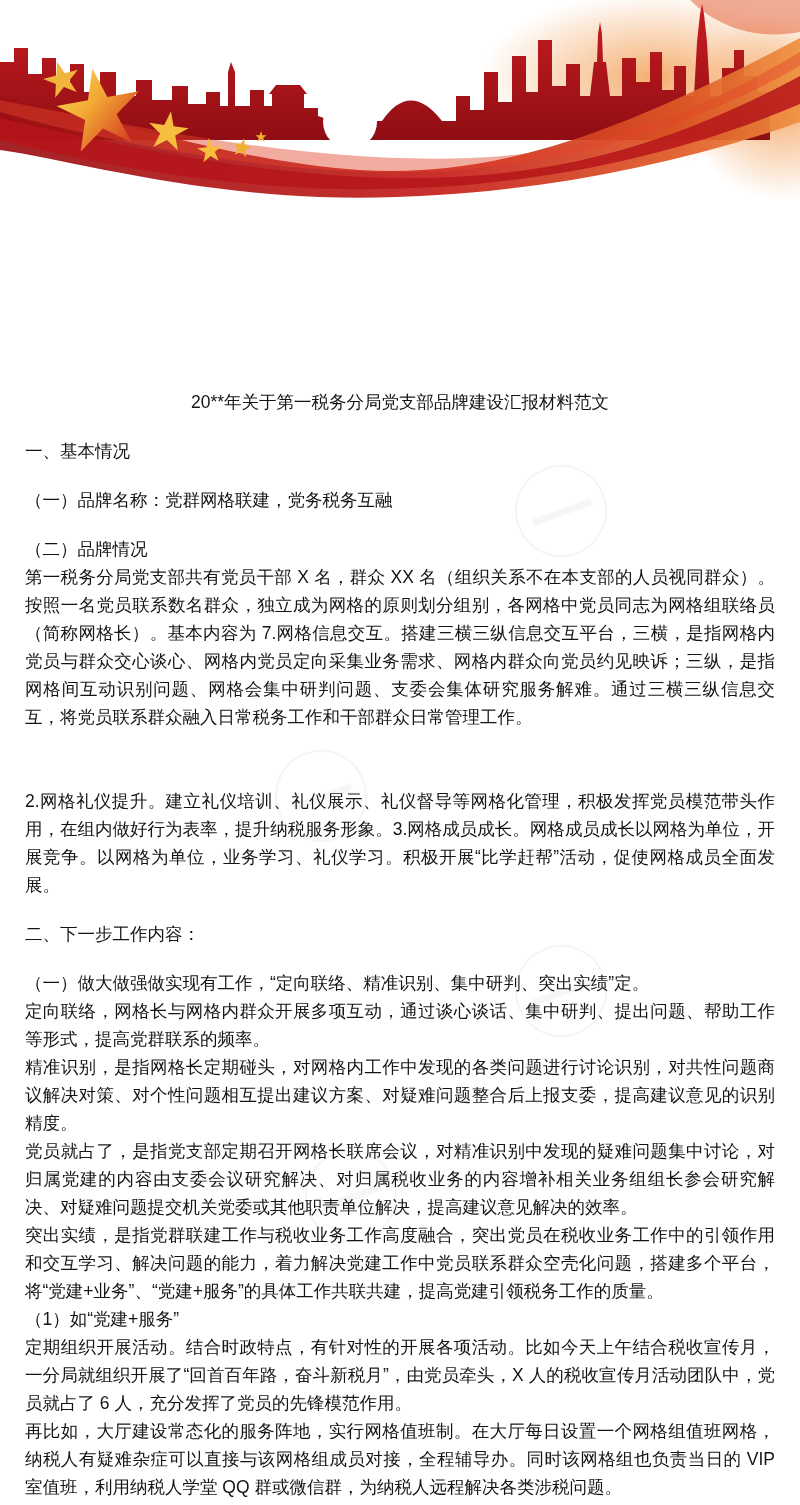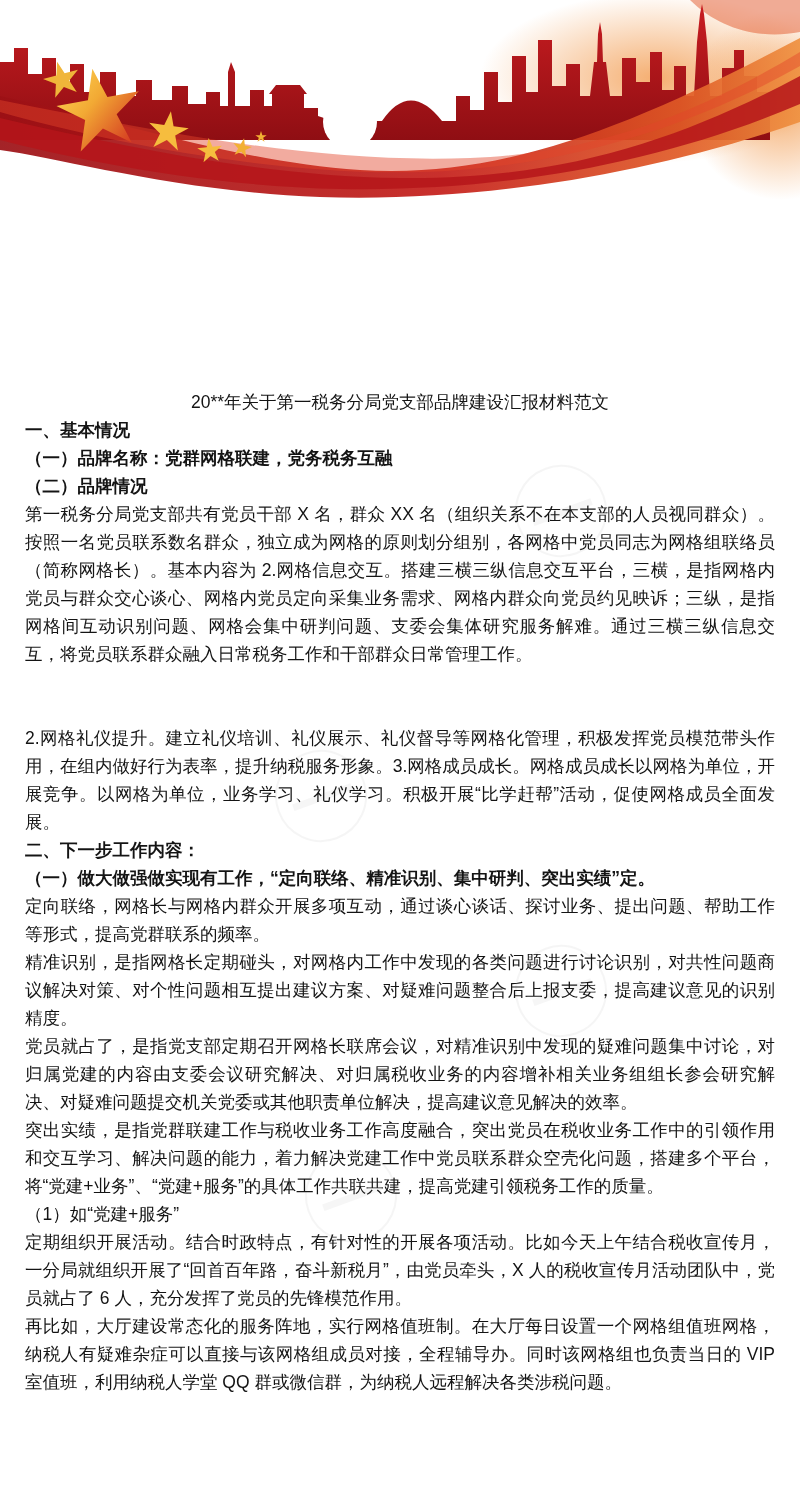--- a/index.html
+++ b/index.html
@@ -36,21 +36,21 @@
     font-size: 17.5px;
     font-weight: 400;
     line-height: 28px;
   }
   p.para {
     margin: 0;
     text-align: justify;
     text-justify: inter-ideograph;
     word-break: break-all;
   }
-  p.heading { font-weight: 700; }
+  p.heading { font-weight: 400; margin-top: 21px; }
   p.spacer { height: 56px; }
   
   .wm {
     position: absolute;
     width: 92px; height: 92px;
     border: 2px solid rgba(110,110,110,0.07);
     border-radius: 50%;
     transform: rotate(-20deg);
   }
   .wm::after {
@@ -116,26 +116,26 @@
   <div class="wm" style="left:275px; top:750px;"></div>
   <div class="wm" style="left:515px; top:945px;"></div>
   <div class="wm" style="left:305px; top:1150px;"></div>
 
   <div class="doc">
     <h1 class="title">20**年关于第一税务分局党支部品牌建设汇报材料范文</h1>
     <div>
         <p class="para heading">一、基本情况</p>
         <p class="para heading">（一）品牌名称：党群网格联建，党务税务互融</p>
         <p class="para heading">（二）品牌情况</p>
-        <p class="para body">第一税务分局党支部共有党员干部 X 名，群众 XX 名（组织关系不在本支部的人员视同群众）。按照一名党员联系数名群众，独立成为网格的原则划分组别，各网格中党员同志为网格组联络员（简称网格长）。基本内容为 2.网格信息交互。搭建三横三纵信息交互平台，三横，是指网格内党员与群众交心谈心、网格内党员定向采集业务需求、网格内群众向党员约见映诉；三纵，是指网格间互动识别问题、网格会集中研判问题、支委会集体研究服务解难。通过三横三纵信息交互，将党员联系群众融入日常税务工作和干部群众日常管理工作。</p>
+        <p class="para body">第一税务分局党支部共有党员干部 X 名，群众 XX 名（组织关系不在本支部的人员视同群众）。按照一名党员联系数名群众，独立成为网格的原则划分组别，各网格中党员同志为网格组联络员（简称网格长）。基本内容为 7.网格信息交互。搭建三横三纵信息交互平台，三横，是指网格内党员与群众交心谈心、网格内党员定向采集业务需求、网格内群众向党员约见映诉；三纵，是指网格间互动识别问题、网格会集中研判问题、支委会集体研究服务解难。通过三横三纵信息交互，将党员联系群众融入日常税务工作和干部群众日常管理工作。</p>
         <p class="para spacer"></p>
         <p class="para body">2.网格礼仪提升。建立礼仪培训、礼仪展示、礼仪督导等网格化管理，积极发挥党员模范带头作用，在组内做好行为表率，提升纳税服务形象。3.网格成员成长。网格成员成长以网格为单位，开展竞争。以网格为单位，业务学习、礼仪学习。积极开展“比学赶帮”活动，促使网格成员全面发展。</p>
         <p class="para heading">二、下一步工作内容：</p>
         <p class="para heading">（一）做大做强做实现有工作，“定向联络、精准识别、集中研判、突出实绩”定。</p>
-        <p class="para body">定向联络，网格长与网格内群众开展多项互动，通过谈心谈话、探讨业务、提出问题、帮助工作等形式，提高党群联系的频率。</p>
+        <p class="para body">定向联络，网格长与网格内群众开展多项互动，通过谈心谈话、集中研判、提出问题、帮助工作等形式，提高党群联系的频率。</p>
         <p class="para body">精准识别，是指网格长定期碰头，对网格内工作中发现的各类问题进行讨论识别，对共性问题商议解决对策、对个性问题相互提出建议方案、对疑难问题整合后上报支委，提高建议意见的识别精度。</p>
         <p class="para body">党员就占了，是指党支部定期召开网格长联席会议，对精准识别中发现的疑难问题集中讨论，对归属党建的内容由支委会议研究解决、对归属税收业务的内容增补相关业务组组长参会研究解决、对疑难问题提交机关党委或其他职责单位解决，提高建议意见解决的效率。</p>
         <p class="para body">突出实绩，是指党群联建工作与税收业务工作高度融合，突出党员在税收业务工作中的引领作用和交互学习、解决问题的能力，着力解决党建工作中党员联系群众空壳化问题，搭建多个平台，将“党建+业务”、“党建+服务”的具体工作共联共建，提高党建引领税务工作的质量。</p>
         <p class="para body">（1）如“党建+服务”</p>
         <p class="para body">定期组织开展活动。结合时政特点，有针对性的开展各项活动。比如今天上午结合税收宣传月，一分局就组织开展了“回首百年路，奋斗新税月”，由党员牵头，X 人的税收宣传月活动团队中，党员就占了 6 人，充分发挥了党员的先锋模范作用。</p>
         <p class="para body">再比如，大厅建设常态化的服务阵地，实行网格值班制。在大厅每日设置一个网格组值班网格，纳税人有疑难杂症可以直接与该网格组成员对接，全程辅导办。同时该网格组也负责当日的 VIP 室值班，利用纳税人学堂 QQ 群或微信群，为纳税人远程解决各类涉税问题。</p>
       </div>
   </div>
 
 </div>

